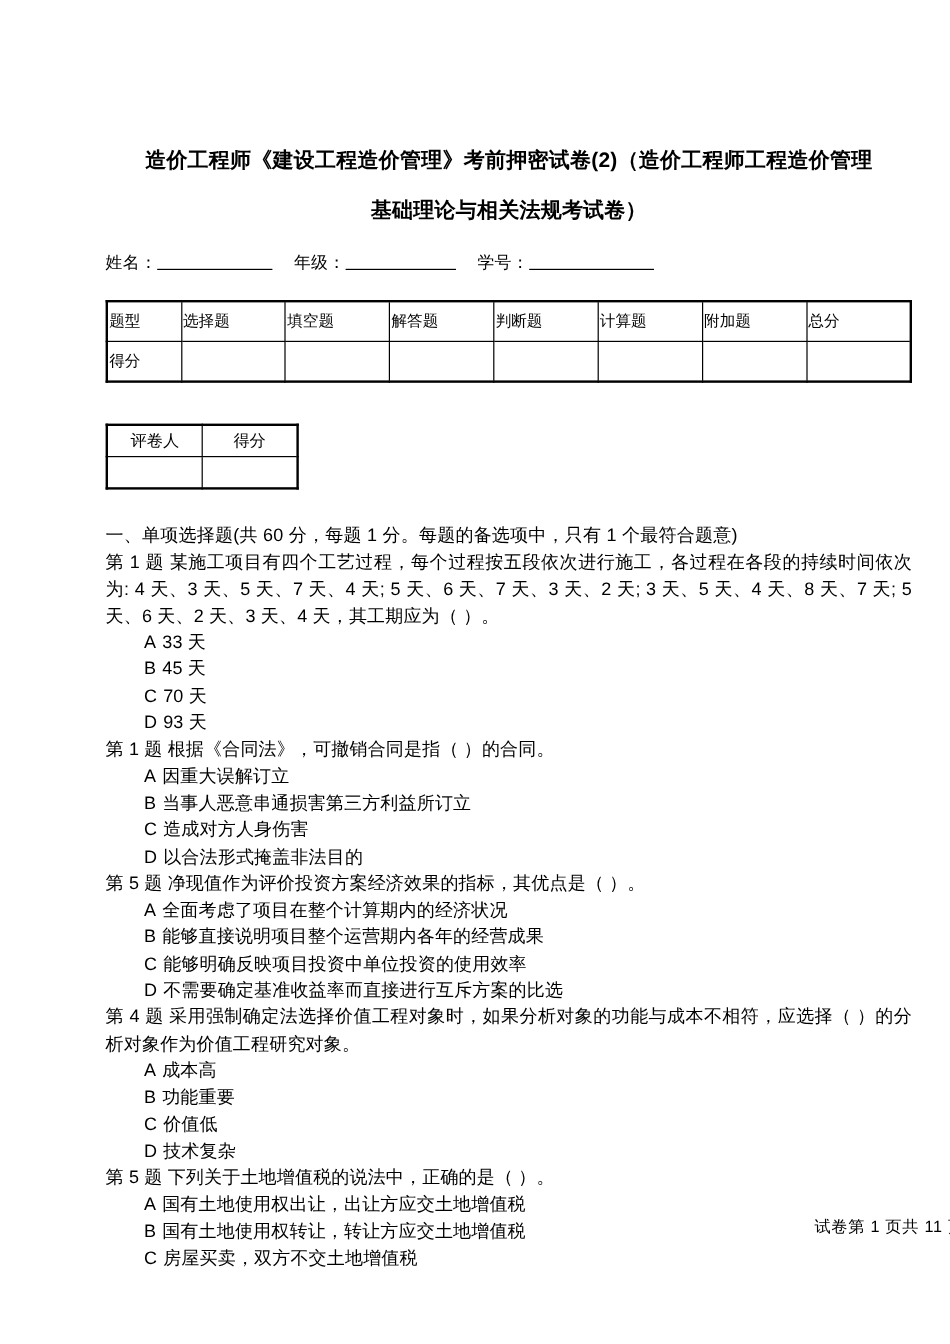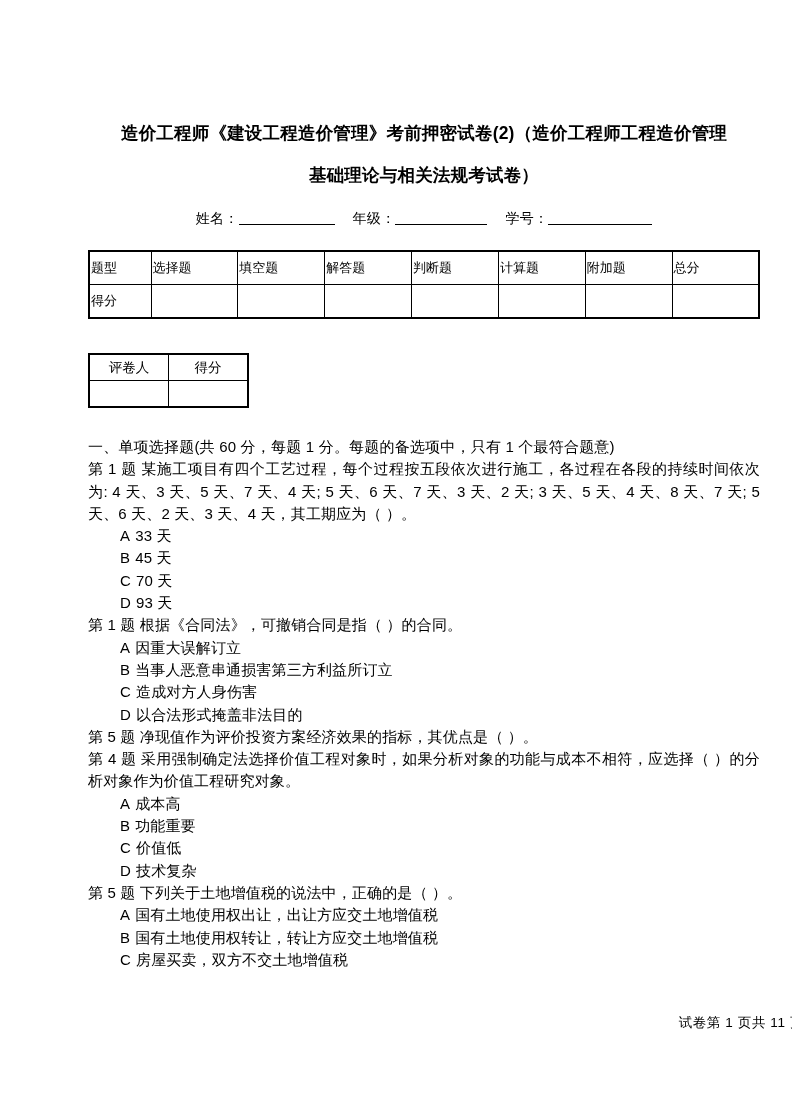--- a/index.html
+++ b/index.html
@@ -33,21 +33,20 @@
     font-weight: bold;
     line-height: 42px;
     text-align: center;
     letter-spacing: 0.2px;
   }
   .doc-title .line2 { display: block; }
 
   
   .student-info {
     margin-top: 14px;
-    text-align: center;
     font-size: 14px;
     letter-spacing: 0.3px;
   }
   .student-info .field { white-space: nowrap; }
   .student-info .gap { display: inline-block; width: 18px; }
   .rule-sm { display: inline-block; border-bottom: 1px solid #000; width: 96px; vertical-align: -2px; }
   .rule-md { display: inline-block; border-bottom: 1px solid #000; width: 92px; vertical-align: -2px; }
   .rule-lg { display: inline-block; border-bottom: 1px solid #000; width: 104px; vertical-align: -2px; }
 
   
@@ -202,20 +201,26 @@
       <ul class="options">
         <li class="option"><span class="opt-letter">A</span><span>因重大误解订立</span></li>
         <li class="option"><span class="opt-letter">B</span><span>当事人恶意串通损害第三方利益所订立</span></li>
         <li class="option"><span class="opt-letter">C</span><span>造成对方人身伤害</span></li>
         <li class="option"><span class="opt-letter">D</span><span>以合法形式掩盖非法目的</span></li>
       </ul>
     </div>
 
     <div>
       <p class="question">第 5 题 净现值作为评价投资方案经济效果的指标，其优点是（   ）。</p>
+      <ul class="options">
+        <li class="option"><span class="opt-letter">A</span><span>全面考虑了项目在整个计算期内的经济状况</span></li>
+        <li class="option"><span class="opt-letter">B</span><span>能够直接说明项目整个运营期内各年的经营成果</span></li>
+        <li class="option"><span class="opt-letter">C</span><span>能够明确反映项目投资中单位投资的使用效率</span></li>
+        <li class="option"><span class="opt-letter">D</span><span>不需要确定基准收益率而直接进行互斥方案的比选</span></li>
+      </ul>
     </div>
 
     <div>
       <p class="question">第 4 题 采用强制确定法选择价值工程对象时，如果分析对象的功能与成本不相符，应选择（      ）的分析对象作为价值工程研究对象。</p>
       <ul class="options">
         <li class="option"><span class="opt-letter">A</span><span>成本高</span></li>
         <li class="option"><span class="opt-letter">B</span><span>功能重要</span></li>
         <li class="option"><span class="opt-letter">C</span><span>价值低</span></li>
         <li class="option"><span class="opt-letter">D</span><span>技术复杂</span></li>
       </ul>

